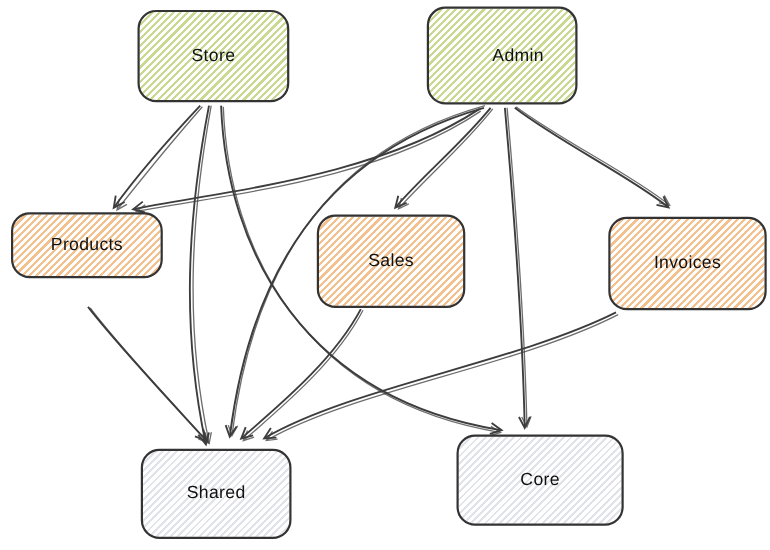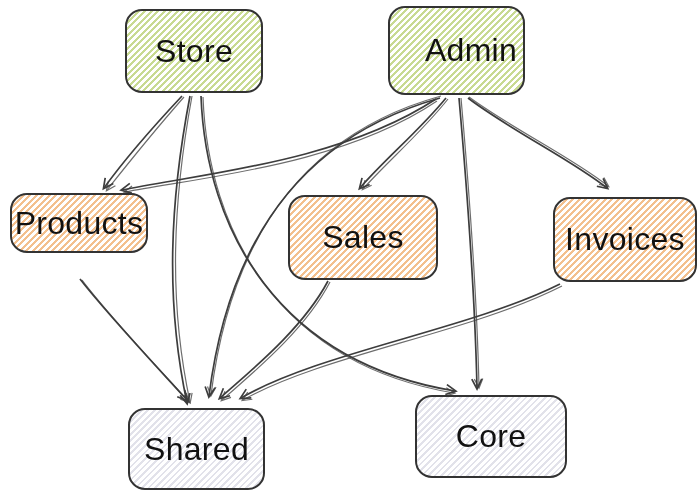--- a/index.html
+++ b/index.html
@@ -11,21 +11,21 @@
     overflow:hidden;
   }
   #edges { position:absolute; left:0; top:0; width:700px; height:500px; }
   .edge      { fill:none; stroke:#3d3d3d; stroke-width:1.7; }
   .edge-echo { fill:none; stroke:#3d3d3d; stroke-width:1.2; opacity:0.75; }
   .node {
     position:absolute;
     border:2.5px solid #333333;
     border-radius:17px;
     display:flex; align-items:center; justify-content:center;
-    font-size:32px; color:#111111;
+    font-size:16px; color:#111111;
     box-sizing:border-box;
     letter-spacing:0.3px;
   }
   .hatch-green {
     background:repeating-linear-gradient(135deg,
       #ffffff 0px, #ffffff 2.6px, #c8da92 2.6px, #c8da92 4.6px);
   }
   .hatch-orange {
     background:repeating-linear-gradient(135deg,
       #ffffff 0px, #ffffff 2.6px, #f3c08e 2.6px, #f3c08e 4.6px);
@@ -90,21 +90,21 @@
   </div>
 
   <div class="node hatch-green" style="left:388px; top:6px;  width:137px; height:89px;padding-left:29px;">
     <span class="node-label">Admin</span>
   </div>
 
   <div class="node hatch-orange" style="left:10px;  top:193px; width:138px; height:60px;">
     <span class="node-label">Products</span>
   </div>
 
-  <div class="node hatch-orange" style="left:288px; top:195px; width:150px; height:85px;">
+  <div class="node hatch-orange" style="left:288px; top:195px; width:135px; height:85px;">
     <span class="node-label">Sales</span>
   </div>
 
   <div class="node hatch-orange" style="left:553px; top:197px; width:144px; height:85px;">
     <span class="node-label">Invoices</span>
   </div>
 
   <div class="node hatch-gray" style="left:128px; top:408px; width:137px; height:82px;">
     <span class="node-label">Shared</span>
   </div>

